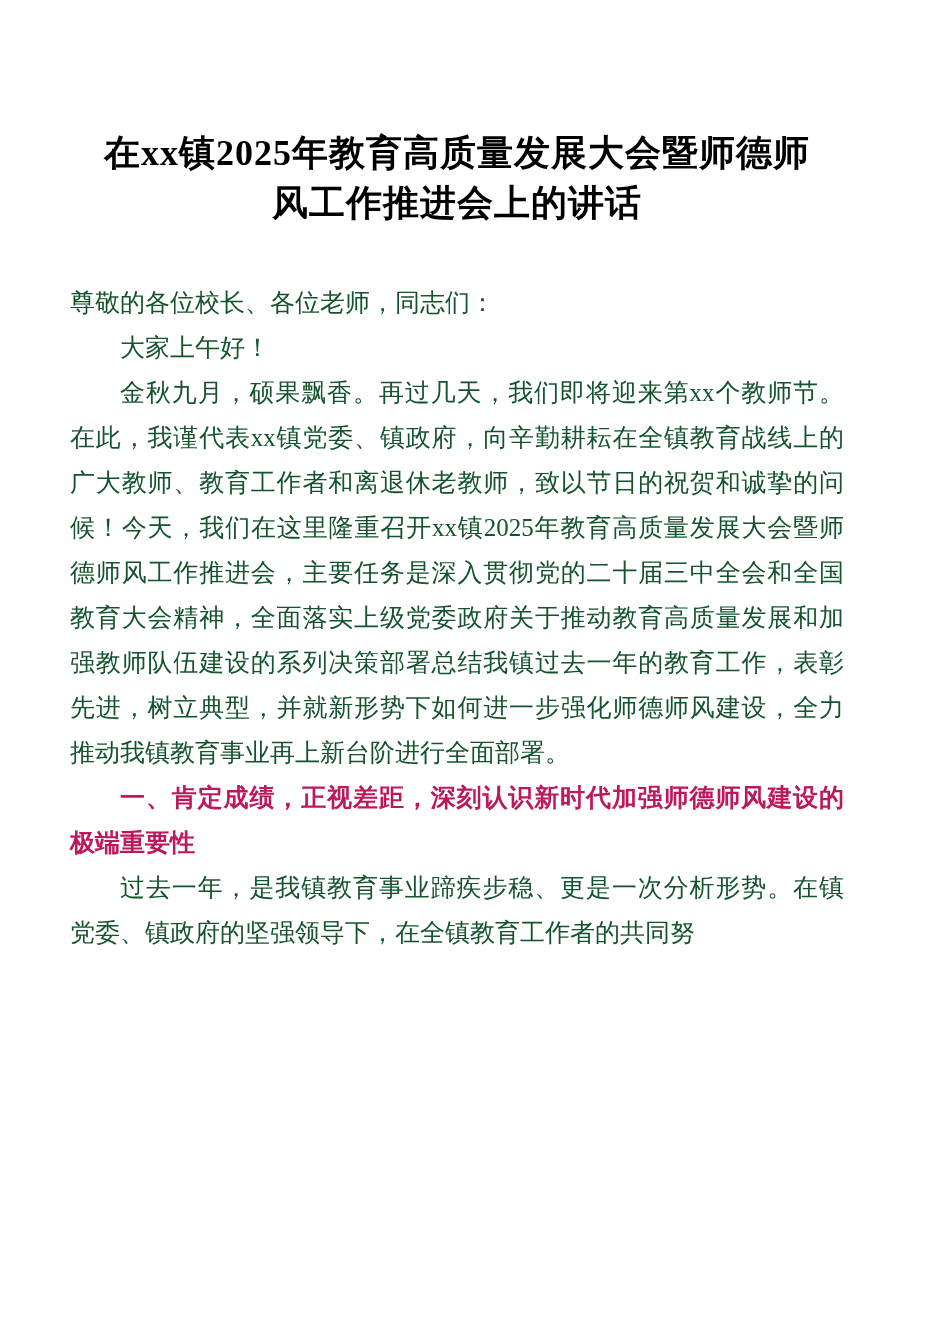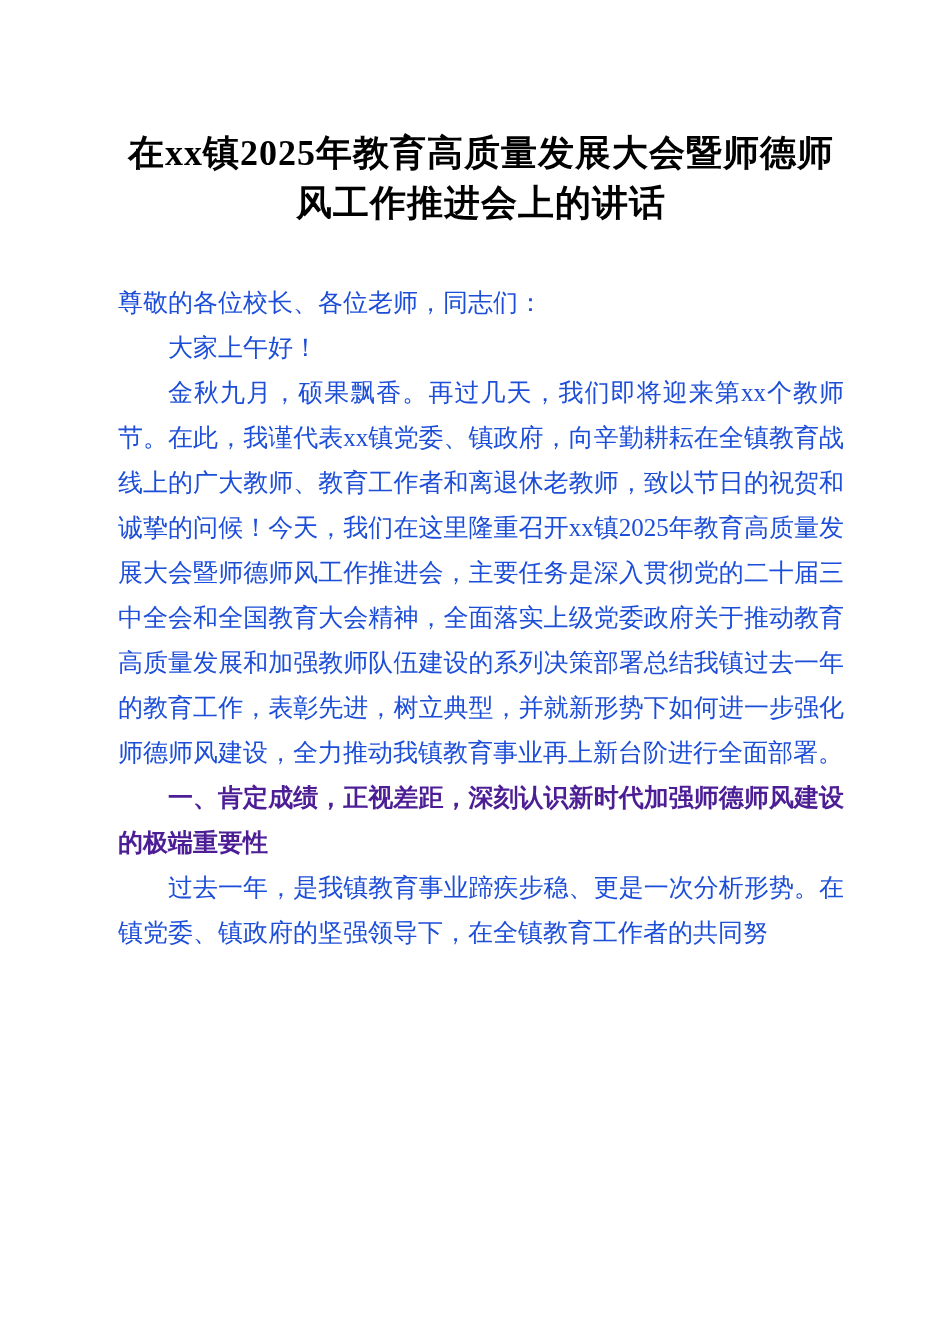--- a/index.html
+++ b/index.html
@@ -10,49 +10,49 @@
   body {
     width: 950px;
     height: 1344px;
     overflow: hidden;
   }
   .page {
     box-sizing: border-box;
     width: 950px;
     height: 1273px;
     background: #ffffff;
-    padding: 128px 106px 0 118px;
+    padding: 128px 106px 0 70px;
     font-family: "Liberation Serif", "DejaVu Serif", serif;
   }
   .doc-title {
     margin: 0 0 52px 0;
     font-family: "Liberation Serif", "DejaVu Serif", serif;
     font-size: 36px;
     font-weight: bold;
     line-height: 50px;
     text-align: center;
     color: #000000;
     letter-spacing: 1px;
   }
   .para {
     margin: 0;
     font-size: 25px;
     line-height: 45px;
-    color: #1d4ed8;
+    color: #14532d;
     text-align: justify;
     text-justify: inter-character;
     word-break: break-all;
   }
   .para.indent {
     text-indent: 2em;
   }
   .para.section-heading {
     font-family: "Liberation Sans", "DejaVu Sans", sans-serif;
     font-weight: bold;
-    color: #4c1d95;
+    color: #be185d;
   }
 </style>
 </head>
 <body>
 
 <div class="page">
 
   <h1 class="doc-title"><span>在xx镇2025年教育高质量发展大会暨师德师</span><br><span>风工作推进会上的讲话</span></h1>
 
   <p class="para">尊敬的各位校长、各位老师，同志们：</p>

